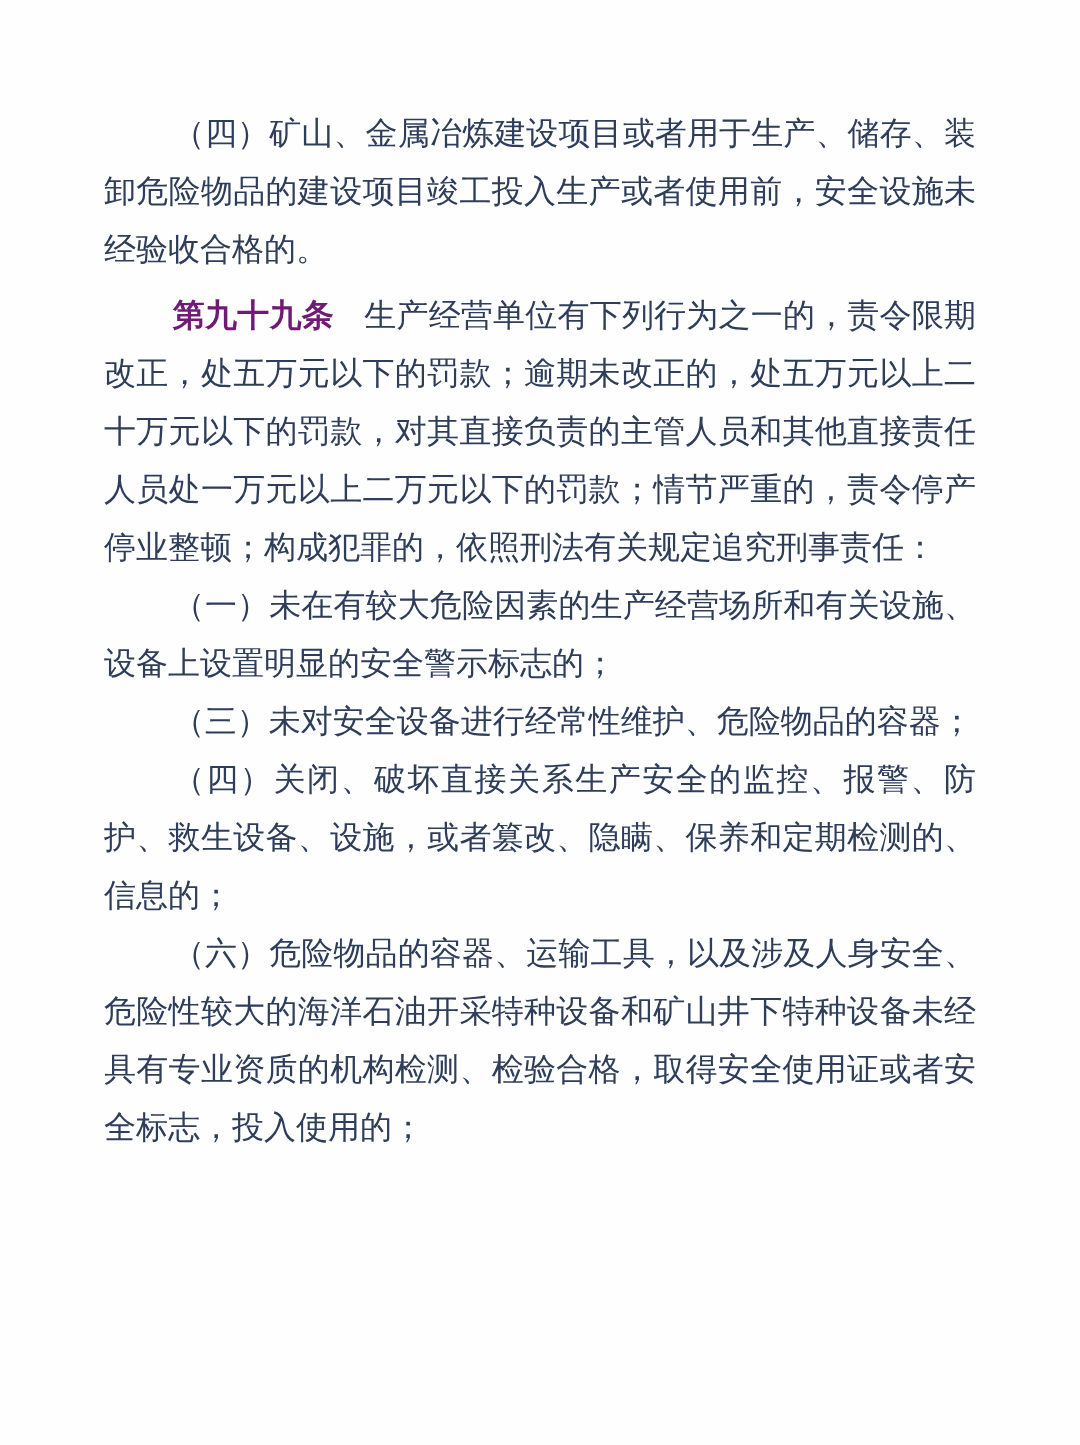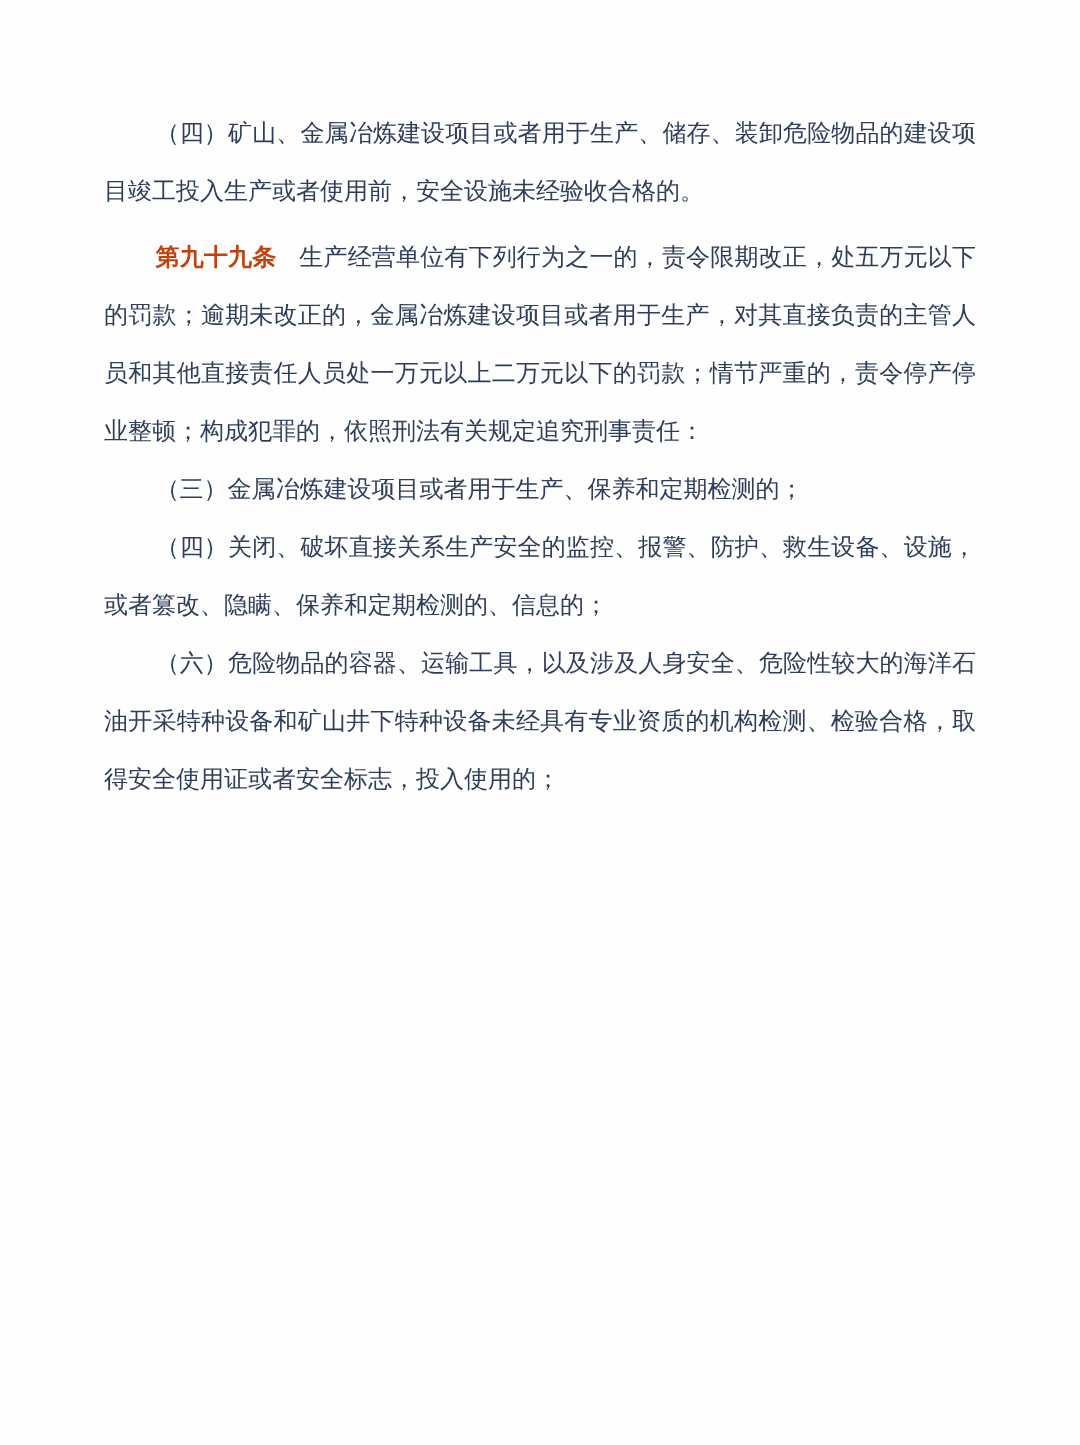--- a/index.html
+++ b/index.html
@@ -12,47 +12,48 @@
     width: 1080px;
     height: 1445px;
     box-sizing: border-box;
     padding: 104px 104px 0 104px;
     background: #fefefe;
     overflow: hidden;
   }
   .para {
     margin: 0;
     font-family: "Liberation Serif", "DejaVu Serif", serif;
-    font-size: 24px;
+    font-size: 32px;
     line-height: 58px;
     color: #2e3d5a;
     text-align: justify;
     text-justify: inter-ideograph;
     text-indent: 2.15em;
   }
   .para.article {
     margin-top: 8px;
   }
   .artnum {
     font-weight: bold;
-    color: #c2410c;
+    color: #701a75;
     margin-right: 0.95em;
   }
 </style>
 </head>
 <body>
 
 <div class="page">
 
   <p class="para">（四）矿山、金属冶炼建设项目或者用于生产、储存、装卸危险物品的建设项目竣工投入生产或者使用前，安全设施未经验收合格的。</p>
 
-  <p class="para article"><span class="artnum">第九十九条</span><span>生产经营单位有下列行为之一的，责令限期改正，处五万元以下的罚款；逾期未改正的，金属冶炼建设项目或者用于生产，对其直接负责的主管人员和其他直接责任人员处一万元以上二万元以下的罚款；情节严重的，责令停产停业整顿；构成犯罪的，依照刑法有关规定追究刑事责任：</span></p>
+  <p class="para article"><span class="artnum">第九十九条</span><span>生产经营单位有下列行为之一的，责令限期改正，处五万元以下的罚款；逾期未改正的，处五万元以上二十万元以下的罚款，对其直接负责的主管人员和其他直接责任人员处一万元以上二万元以下的罚款；情节严重的，责令停产停业整顿；构成犯罪的，依照刑法有关规定追究刑事责任：</span></p>
+
+  <p class="para">（一）未在有较大危险因素的生产经营场所和有关设施、设备上设置明显的安全警示标志的；</p>
 
 
-
-  <p class="para">（三）金属冶炼建设项目或者用于生产、保养和定期检测的；</p>
+  <p class="para">（三）未对安全设备进行经常性维护、危险物品的容器；</p>
 
   <p class="para">（四）关闭、破坏直接关系生产安全的监控、报警、防护、救生设备、设施，或者篡改、隐瞒、保养和定期检测的、信息的；</p>
 
 
   <p class="para">（六）危险物品的容器、运输工具，以及涉及人身安全、危险性较大的海洋石油开采特种设备和矿山井下特种设备未经具有专业资质的机构检测、检验合格，取得安全使用证或者安全标志，投入使用的；</p>
 
 </div>
 
 </body></html>

